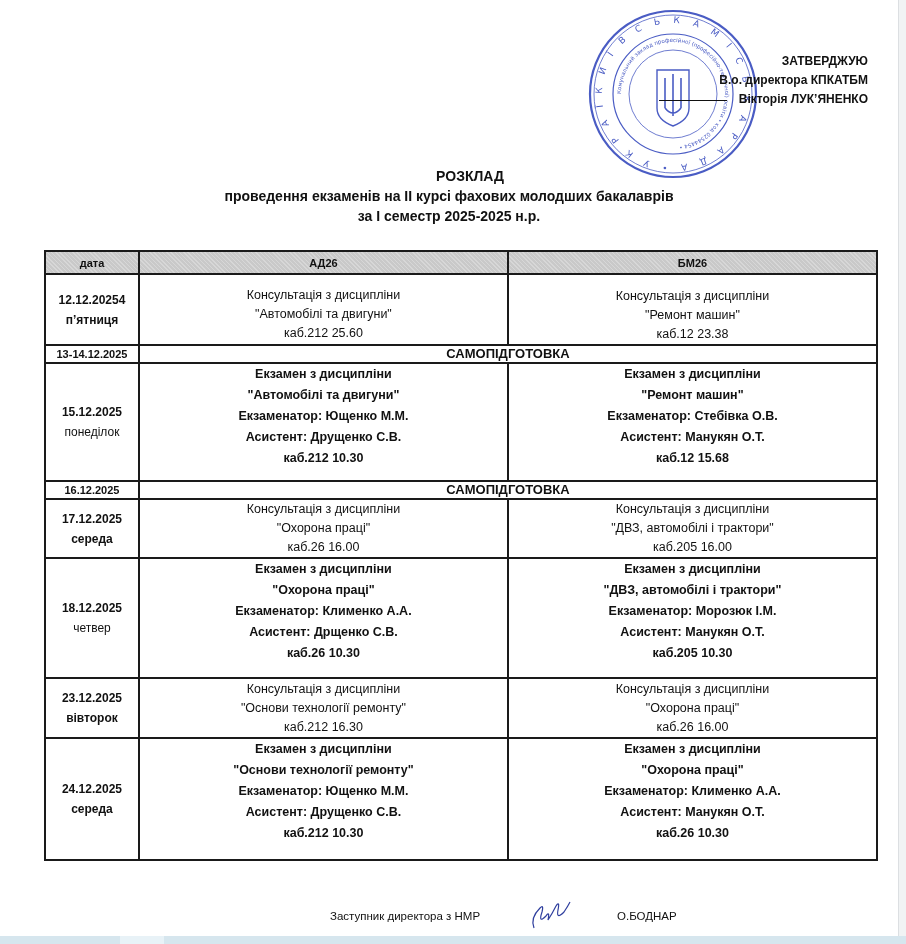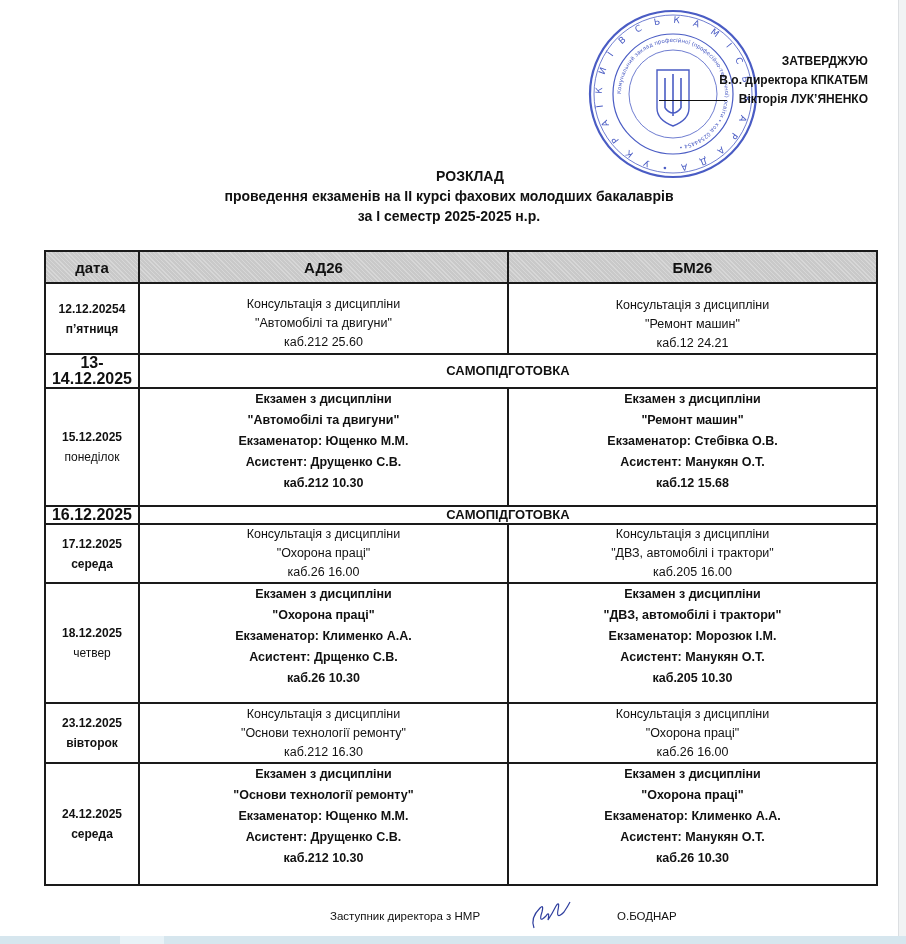--- a/index.html
+++ b/index.html
@@ -25,29 +25,29 @@
     .title-block .t3 { font-size: 14px; line-height: 20px; }
 
     table.sched {
       position: absolute; left: 44px; top: 250px; width: 834px;
       border-collapse: collapse; font-size: 12.5px;
     }
     table.sched td, table.sched th {
       border: 2px solid #1a1a1a; text-align: center; vertical-align: middle; padding: 0 2px;
     }
     table.sched th {
-      background: #c9c9c9; height: 32px; font-size: 15px; font-weight: bold;
+      background: #c9c9c9; height: 23px; font-size: 11px; font-weight: bold;
       background-image: repeating-linear-gradient(45deg, rgba(255,255,255,0.25) 0 1px, transparent 1px 3px);
     }
     td.date { width: 94px; font-weight: bold; font-size: 12px; line-height: 20px; border-radius: 15px; }
     td.date .day { font-weight: normal; }
     td.groupcell { width: 370px; line-height: 19px; }
     td.exam { font-weight: bold; line-height: 21px; border-radius: 29px; }
     td.self { font-weight: bold; font-size: 13px; height: 18px; line-height: 16px; text-align: center; }
-    td.selfdate { font-weight: bold; font-size: 16px; height: 18px; line-height: 16px; }
+    td.selfdate { font-weight: bold; font-size: 11px; height: 18px; line-height: 16px; }
     .cline { display: block; }
 
     .footer { position: absolute; top: 908px; left: 0; width: 898px; font-size: 11.5px; }
     .footer .role { position: absolute; left: 330px; top: 2px; }
     .footer .sign { position: absolute; left: 528px; top: -10px; }
     .footer .name { position: absolute; left: 617px; top: 2px; }
   </style>
 </head>
 <body>
 
@@ -101,21 +101,21 @@
           <span class="cline">п’ятниця</span>
         </td>
         <td class="groupcell" style="padding-top:10px">
           <span class="cline">Консультація з дисципліни</span>
           <span class="cline">"Автомобілі та двигуни"</span>
           <span class="cline">каб.212   25.60</span>
         </td>
         <td class="groupcell" style="padding-top:12px">
           <span class="cline">Консультація з дисципліни</span>
           <span class="cline">"Ремонт машин"</span>
-          <span class="cline">каб.12     24.21</span>
+          <span class="cline">каб.12     23.38</span>
         </td>
       </tr>
 
       <tr>
         <td class="selfdate">13-14.12.2025</td>
         <td class="self" colspan="2">САМОПІДГОТОВКА</td>
       </tr>
 
       <tr style="height:118px">
         <td class="date">

